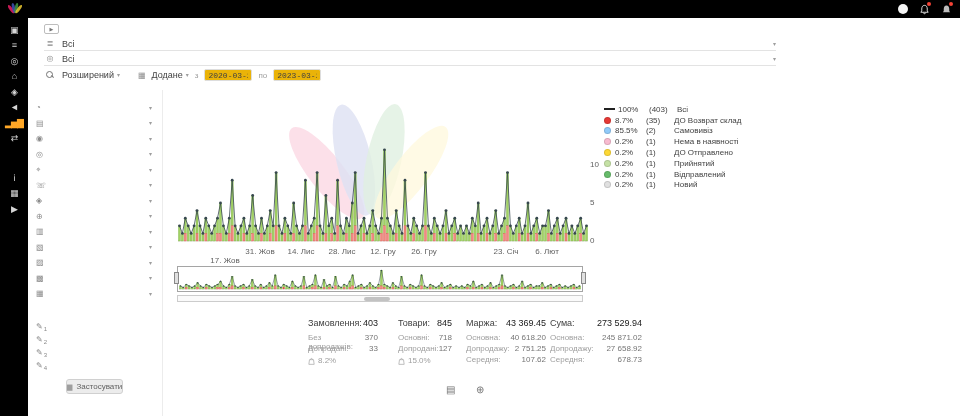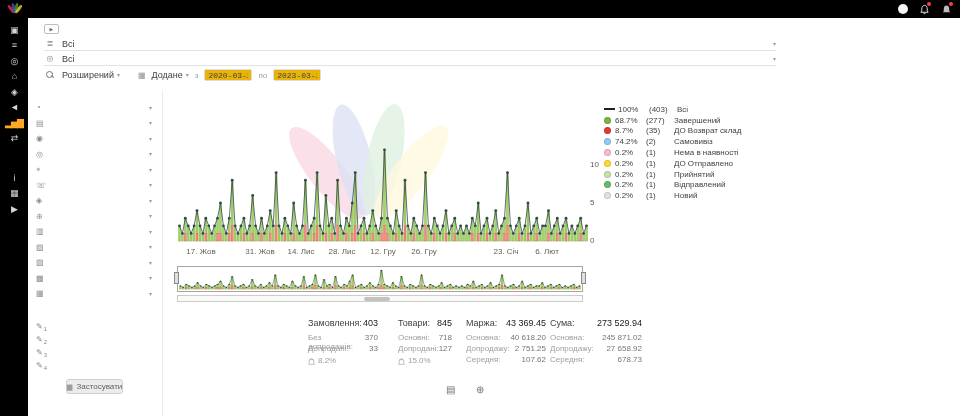--- a/index.html
+++ b/index.html
@@ -615,51 +615,45 @@
       <circle cx="405.6" cy="137.4" r="1.4" fill="#37474f"></circle>
       <circle cx="408.5" cy="129.8" r="1.4" fill="#37474f"></circle>
     </svg>
 </div>
 <div id="y-axis">
     <span style="top: 140px;">0</span>
     <span style="top: 102px;">5</span>
     <span style="top: 64px;">10</span>
   </div>
 <div id="x-axis">
-    <span style="left: 23px;">17. Жов</span>
+    <span style="left: 47px; margin-top: 9px;">17. Жов</span>
     <span style="left: 82px;">31. Жов</span>
     <span style="left: 123px;">14. Лис</span>
     <span style="left: 164px;">28. Лис</span>
     <span style="left: 205px;">12. Гру</span>
     <span style="left: 246px;">26. Гру</span>
     <span style="left: 328px;">23. Січ</span>
     <span style="left: 369px;">6. Лют</span>
   </div>
 <div id="legend">
     <div class="legend-item">
       <span class="sw line" style="background: rgb(33, 33, 33);"></span>
       <span class="lg-pct">100%</span>
       <span class="lg-count">(403)</span>
       <span class="lg-label">Всі</span>
     </div>
     <div class="legend-item">
-      <span class="sw" style="background: rgb(124, 179, 66);"></span>
-      <span class="lg-pct">68.7%</span>
-      <span class="lg-count">(277)</span>
-      <span class="lg-label">Завершений</span>
-    </div>
-    <div class="legend-item">
       <span class="sw" style="background: rgb(229, 57, 53);"></span>
       <span class="lg-pct">8.7%</span>
       <span class="lg-count">(35)</span>
       <span class="lg-label">ДО Возврат склад</span>
     </div>
     <div class="legend-item">
       <span class="sw" style="background: rgb(144, 202, 249);"></span>
-      <span class="lg-pct">74.2%</span>
+      <span class="lg-pct">85.5%</span>
       <span class="lg-count">(2)</span>
       <span class="lg-label">Самовивіз</span>
     </div>
     <div class="legend-item">
       <span class="sw" style="background: rgb(248, 187, 208);"></span>
       <span class="lg-pct">0.2%</span>
       <span class="lg-count">(1)</span>
       <span class="lg-label">Нема в наявності</span>
     </div>
     <div class="legend-item">

